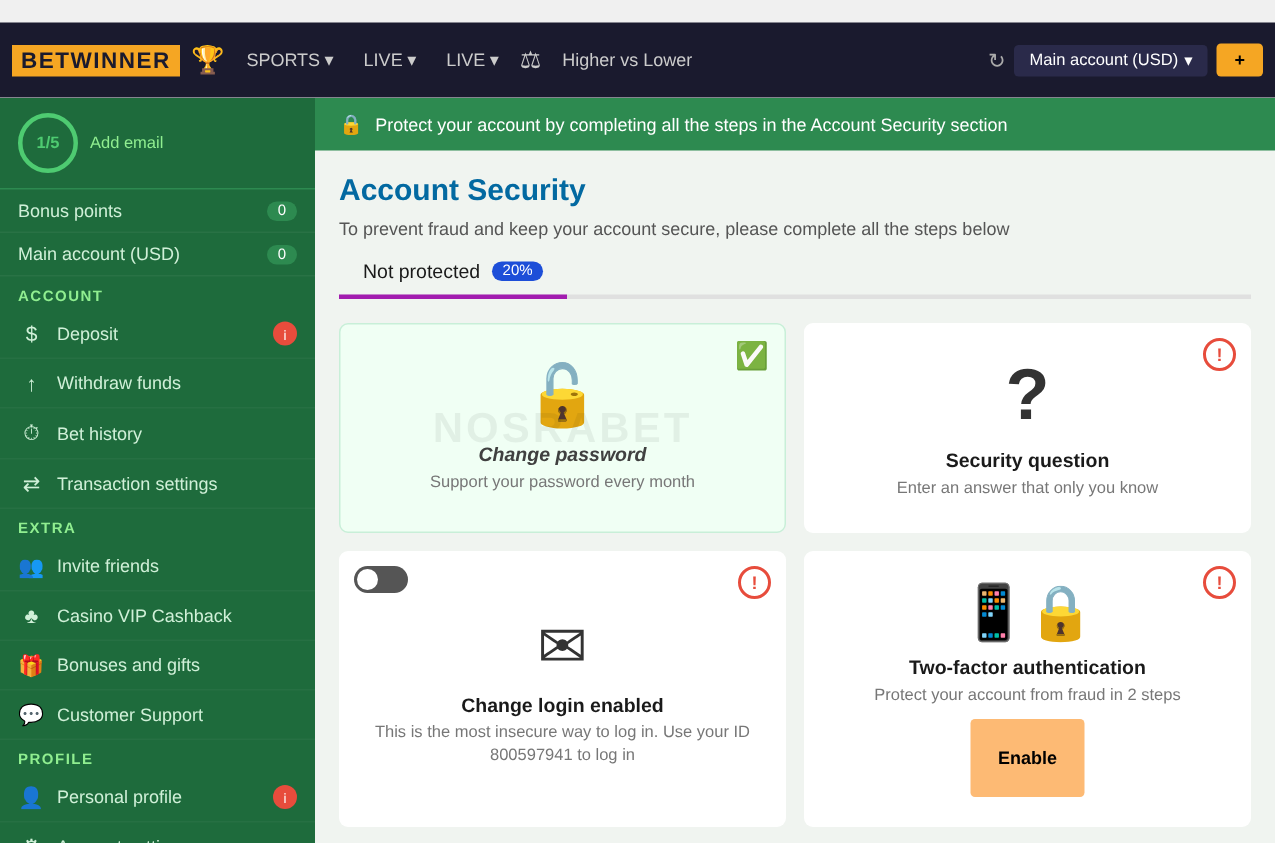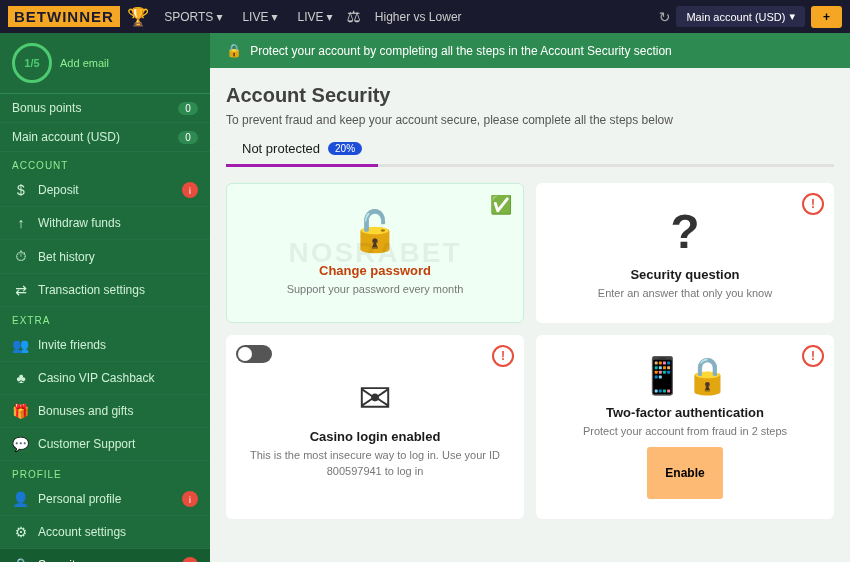--- a/index.html
+++ b/index.html
@@ -1,26 +1,27 @@
 <!DOCTYPE html>
 <html><head>
   <meta charset="utf-8">
   <style>
     * { margin: 0; padding: 0; box-sizing: border-box; }
     body { font-family: Arial, sans-serif; font-size: 13px; background: #f0f0f0; width: 850px; height: 562px; overflow: hidden; display: flex; flex-direction: column; }
 
     
     .top-nav {
       background: #1a1a2e;
-      height: 33px;
+      height: 50px;
       display: flex;
       align-items: center;
       padding: 0 8px;
       flex-shrink: 0;
       gap: 8px;
+      margin-top: 15px;
     }
     .brand-logo {
       background: #f5a623;
       color: #1a1a2e;
       font-weight: 900;
       font-size: 15px;
       padding: 2px 6px;
       letter-spacing: 1px;
     }
     .nav-emblem {
@@ -128,21 +129,21 @@
       border-radius: 10px;
       padding: 1px 7px;
       font-size: 10px;
       min-width: 20px;
       text-align: center;
     }
 
     .sidebar-section-label {
       color: #90ee90;
       font-size: 10px;
-      font-weight: normal;
+      font-weight: bold;
       padding: 8px 12px 3px;
       letter-spacing: 1px;
     }
 
     .sidebar-item {
       display: flex;
       align-items: center;
       gap: 8px;
       padding: 8px 12px;
       color: #d0f0d8;
@@ -190,21 +191,21 @@
     .lock-icon-small { font-size: 13px; }
 
     .content-area {
       padding: 16px;
       flex: 1;
     }
 
     .page-title {
       font-size: 20px;
       font-weight: bold;
-      color: #404040;
+      color: #0369a1;
       margin-bottom: 6px;
     }
     .page-subtitle {
       color: #555;
       font-size: 12px;
       margin-bottom: 6px;
     }
 
     
     .tabs-row {
@@ -306,21 +307,21 @@
       color: #333;
       margin-bottom: 8px;
     }
     .card-icon-main.green { color: #2d8a50; }
     .card-title {
       font-weight: bold;
       font-size: 13px;
       color: #1a1a1a;
       margin-bottom: 4px;
     }
-    .card-title.green { color: #c2410c; }
+    .card-title.green { color: #404040; font-style: italic; }
     .card-subtitle {
       color: #777;
       font-size: 11px;
       line-height: 1.4;
     }
     .watermark {
       position: absolute;
       font-size: 28px;
       font-weight: 900;
       color: rgba(0,0,0,0.06);
@@ -484,21 +485,21 @@
         </div>
 
         <div class="sec-card">
           <div class="card-toggle-area">
             <div class="toggle-switch">
               <div class="toggle-knob"></div>
             </div>
           </div>
           <div class="card-warning">!</div>
           <div class="card-icon-main">✉</div>
-          <div class="card-title">Casino login enabled</div>
+          <div class="card-title">Change login enabled</div>
           <div class="card-subtitle">This is the most insecure way to log in. Use your ID 800597941 to log in</div>
         </div>
 
         <div class="sec-card">
           <div class="card-warning">!</div>
           <div class="card-icon-main" style="font-size:36px;">📱🔒</div>
           <div class="card-title">Two-factor authentication</div>
           <div class="card-subtitle">Protect your account from fraud in 2 steps</div>
           <button class="enable-btn">Enable</button>
         </div>

